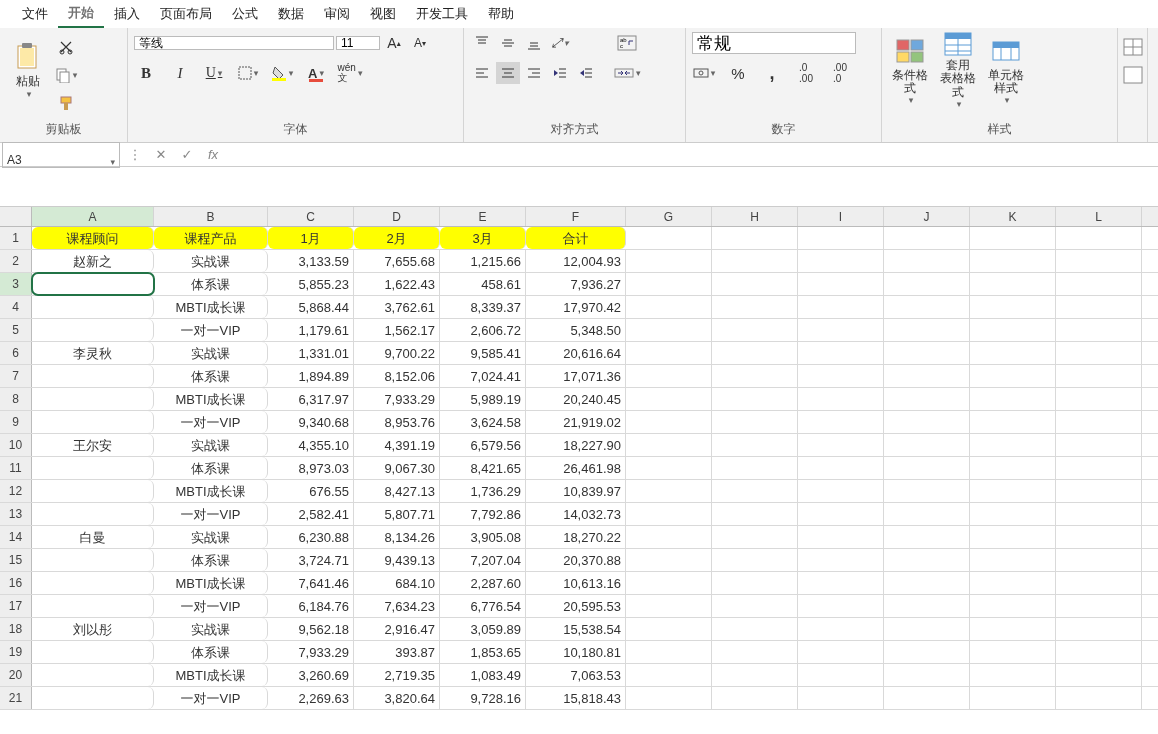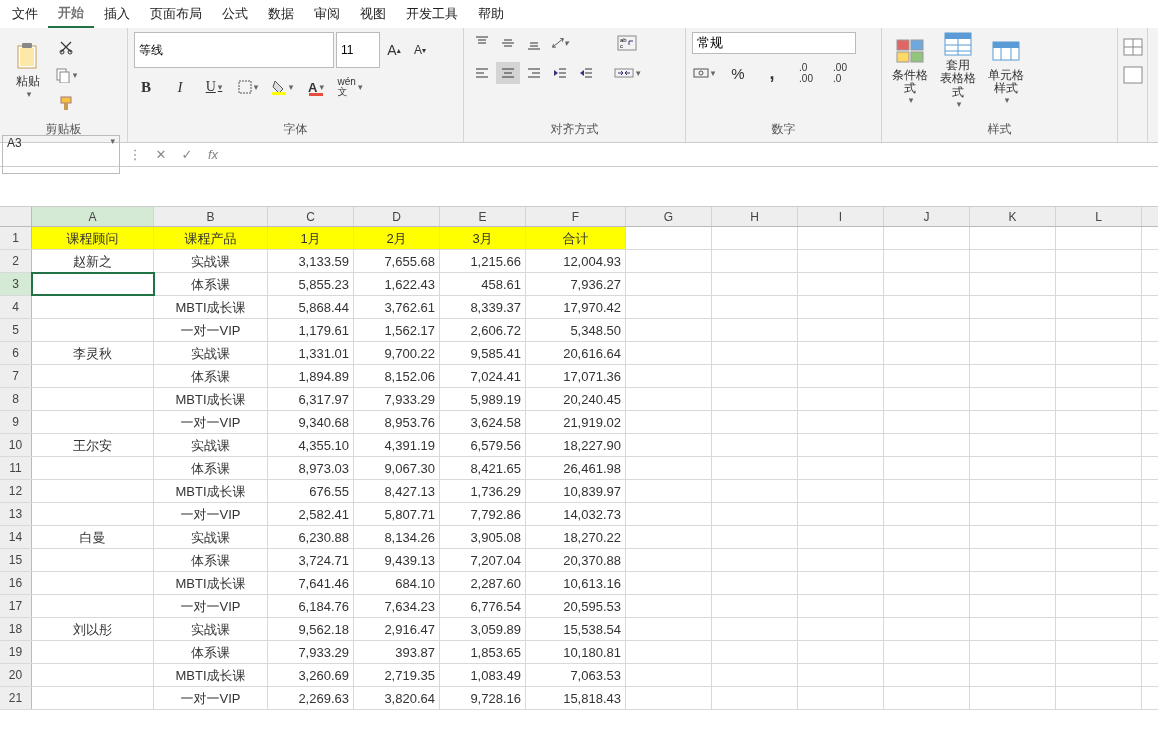--- a/index.html
+++ b/index.html
@@ -1,66 +1,66 @@
 <!DOCTYPE html>
 <html><head>
 <meta charset="utf-8">
 <style>
 * { box-sizing: border-box; margin: 0; padding: 0; font-family: "Microsoft YaHei", "SimSun", sans-serif; }
 body { background: #fff; font-size: 12px; color: #333; overflow: hidden; width: 1158px; height: 734px; }
 
 
-.menubar { display: flex; align-items: center; height: 28px; background: #fff; padding: 0 2px; }
+.menubar { display: flex; align-items: center; height: 28px; background: #fff; padding: 0 12px; }
 .menubar .tab { padding: 4px 10px; font-size: 13px; cursor: pointer; color: #222; }
 .menubar .tab.active { color: #737373; font-weight: 600; border-bottom: 2px solid #217346; }
 
 
 .ribbon { display: flex; background: #f3f3f3; border-bottom: 1px solid #ccc; height: 115px; }
 .group { border-right: 1px solid #d4d4d4; padding: 4px 6px 2px 6px; display: flex; flex-direction: column; justify-content: space-between; }
 .group-body { display: flex; align-items: flex-start; gap: 4px; flex: 1; }
 .group-label { text-align: center; font-size: 12px; color: #555; padding-top: 2px; padding-bottom: 2px; position: relative; }
 
 .big-btn { display: flex; flex-direction: column; align-items: center; justify-content: center; width: 44px; height: 76px; cursor: pointer; font-size: 12px; }
 .big-btn .ico { width: 32px; height: 32px; display: flex; align-items: center; justify-content: center; }
 .big-btn .lbl { margin-top: 2px; text-align: center; line-height: 1.1; }
 .dd::after { content: "▾"; font-size: 9px; color: #666; margin-left: 2px; }
 
 .col { display: flex; flex-direction: column; gap: 4px; }
 .row { display: flex; align-items: center; gap: 2px; }
 .mini-btn { width: 24px; height: 22px; display: flex; align-items: center; justify-content: center; cursor: pointer; font-size: 13px; }
 .mini-btn.wide { width: auto; padding: 0 4px; }
-.sel-font { height: 36px; border: 1px solid #bbb; background: #fff; font-size: 12px; padding: 4px 4px; }
+.sel-font { height: 14px; border: 1px solid #bbb; background: #fff; font-size: 12px; padding: 4px 4px; }
 .sel-font.name { width: 200px; }
 .sel-font.size { width: 44px; }
-.sel-format { height: 22px; width: 164px; border: 1px solid #bbb; background: #fff; font-size: 13px; padding: 0 4px; }
+.sel-format { height: 22px; width: 164px; border: 1px solid #bbb; background: #fff; font-size: 17px; padding: 0 4px; }
 
 
 svg { display: block; }
 
 
 .fbar { display: flex; align-items: center; height: 24px; border-bottom: 1px solid #ccc; background: #fff; }
-.namebox { width: 118px; border: 1px solid #bbb; height: 39px; margin: 0 2px; display: flex; align-items: flex-start; padding: 0 4px; font-size: 12px; }
+.namebox { width: 118px; border: 1px solid #bbb; height: 26px; margin: 0 2px; display: flex; align-items: flex-end; padding: 0 4px; font-size: 12px; }
 .namebox .dd-arrow { margin-left: auto; font-size: 9px; color: #666; }
 .fb-btn { width: 26px; height: 22px; display: flex; align-items: center; justify-content: center; color: #888; cursor: pointer; font-size: 13px; }
 .fb-input { flex: 1; height: 22px; border: none; outline: none; padding: 0 6px; font-size: 12px; }
 .fb-spacer { height: 40px; border-bottom: 1px solid #ccc; }
 
 
 .grid-wrap { position: relative; }
 .colhdr-row { display: flex; height: 20px; background: #eee; border-bottom: 1px solid #bbb; }
 .corner { width: 32px; border-right: 1px solid #bbb; background: #eee; }
 .colhdr { border-right: 1px solid #d4d4d4; text-align: center; font-size: 12px; color: #444; line-height: 20px; background: #eee; }
 .colhdr.sel { background: #d4ead4; }
 
 .gridbody { }
 .row-g { display: flex; height: 23px; border-bottom: 1px solid #d9d9d9; }
 .rowhdr { width: 32px; border-right: 1px solid #bbb; background: #eee; text-align: center; font-size: 12px; color: #444; line-height: 23px; }
 .rowhdr.sel { background: #d4ead4; }
 .cell { border-right: 1px solid #d9d9d9; font-size: 13px; padding: 0 4px; line-height: 23px; overflow: hidden; white-space: nowrap; }
-.cell.center { text-align: center; }
+.cell.center { text-align: center; border-radius: 6px; }
 .cell.right { text-align: right; }
 .cell.yellow { background: #ffff00; }
 .cell.active { outline: 2px solid #217346; outline-offset: -1px; }
 
 
 .cA { width: 122px; }
 .cB { width: 114px; }
 .cC { width: 86px; }
 .cD { width: 86px; }
 .cE { width: 86px; }

